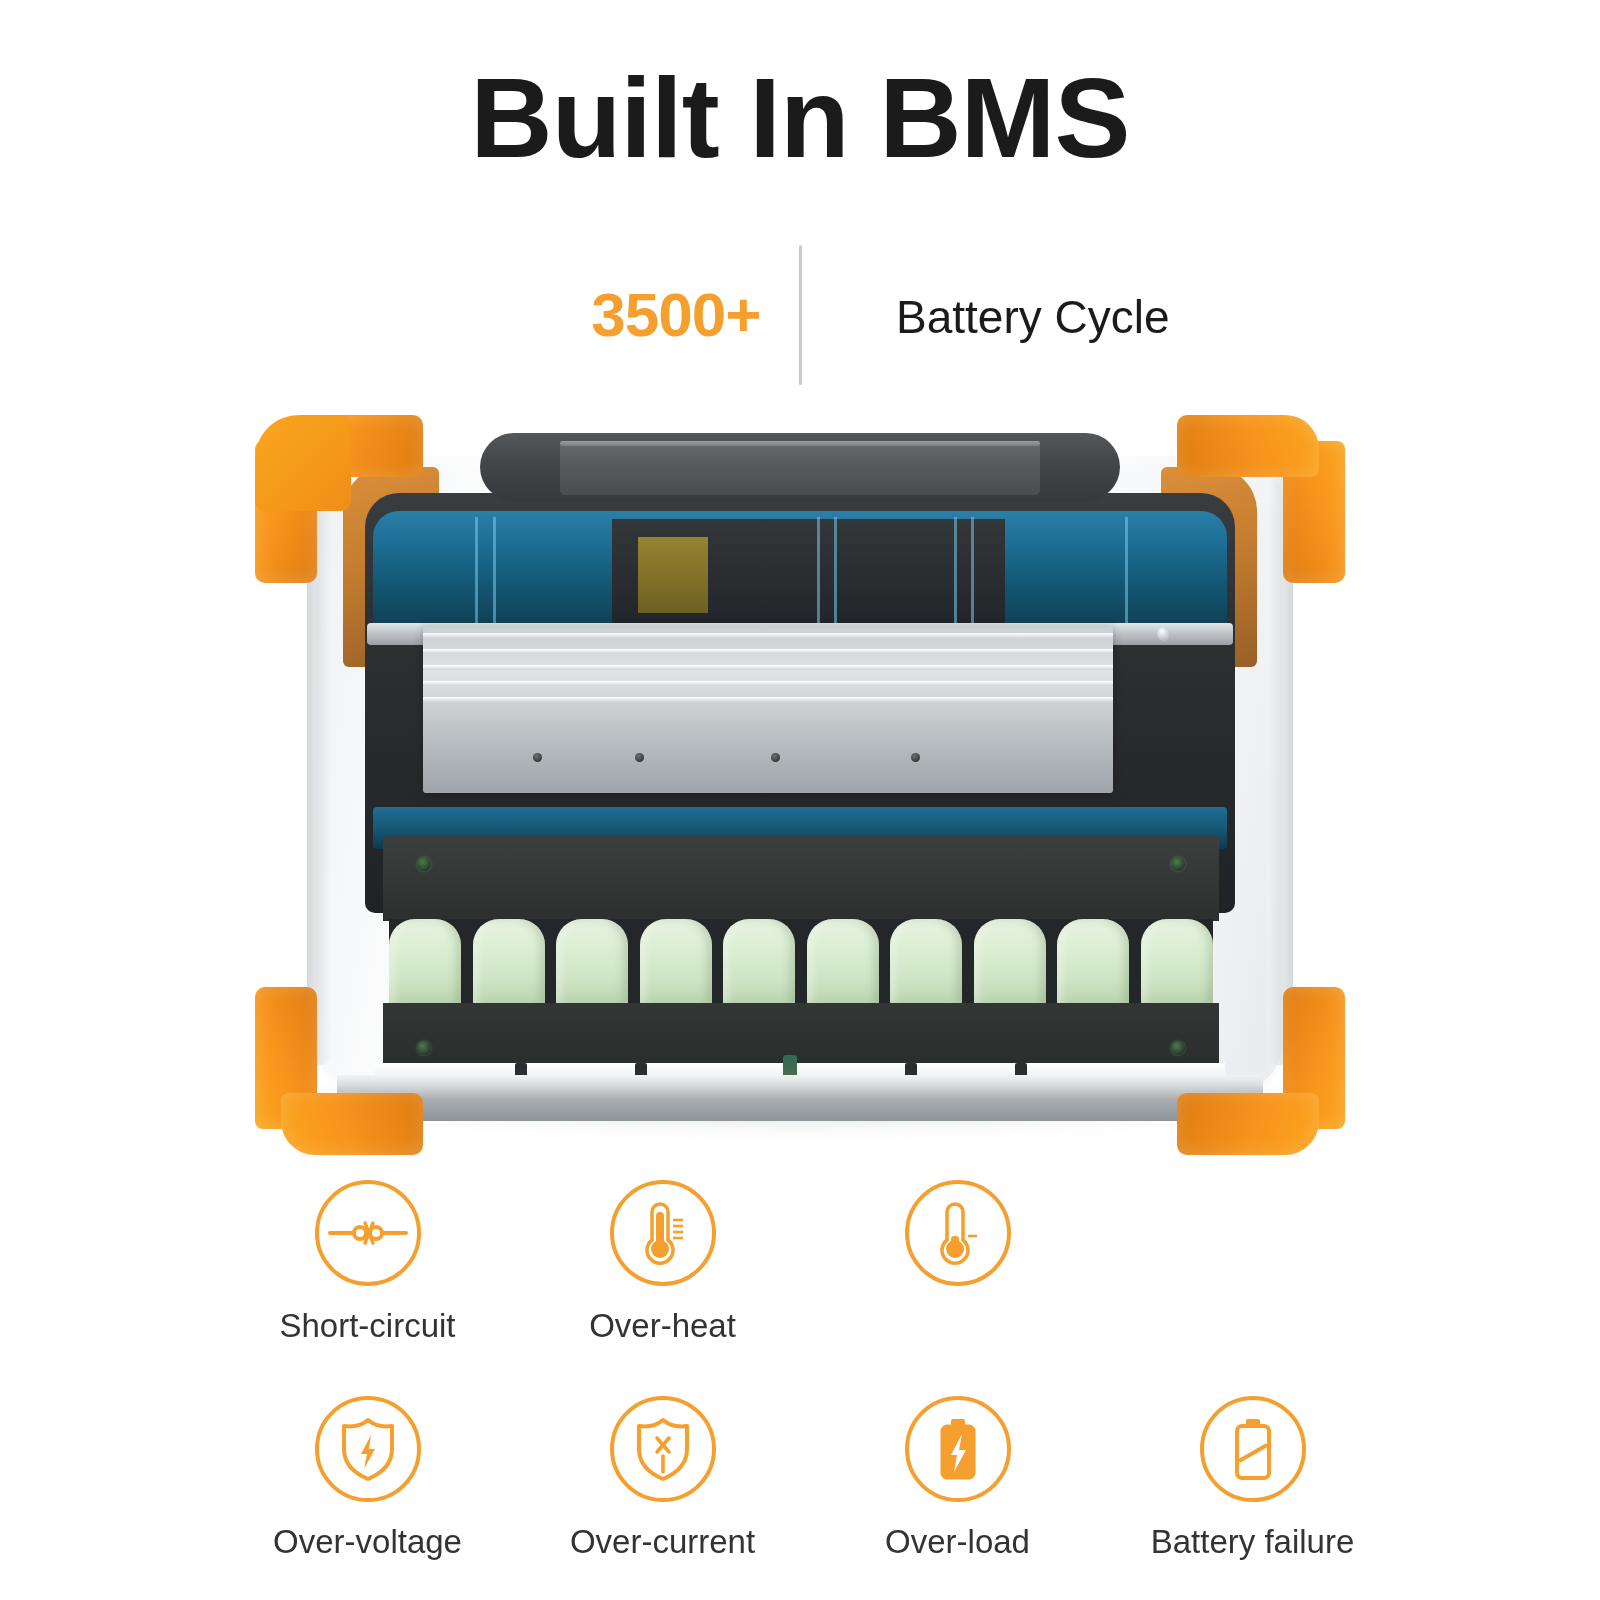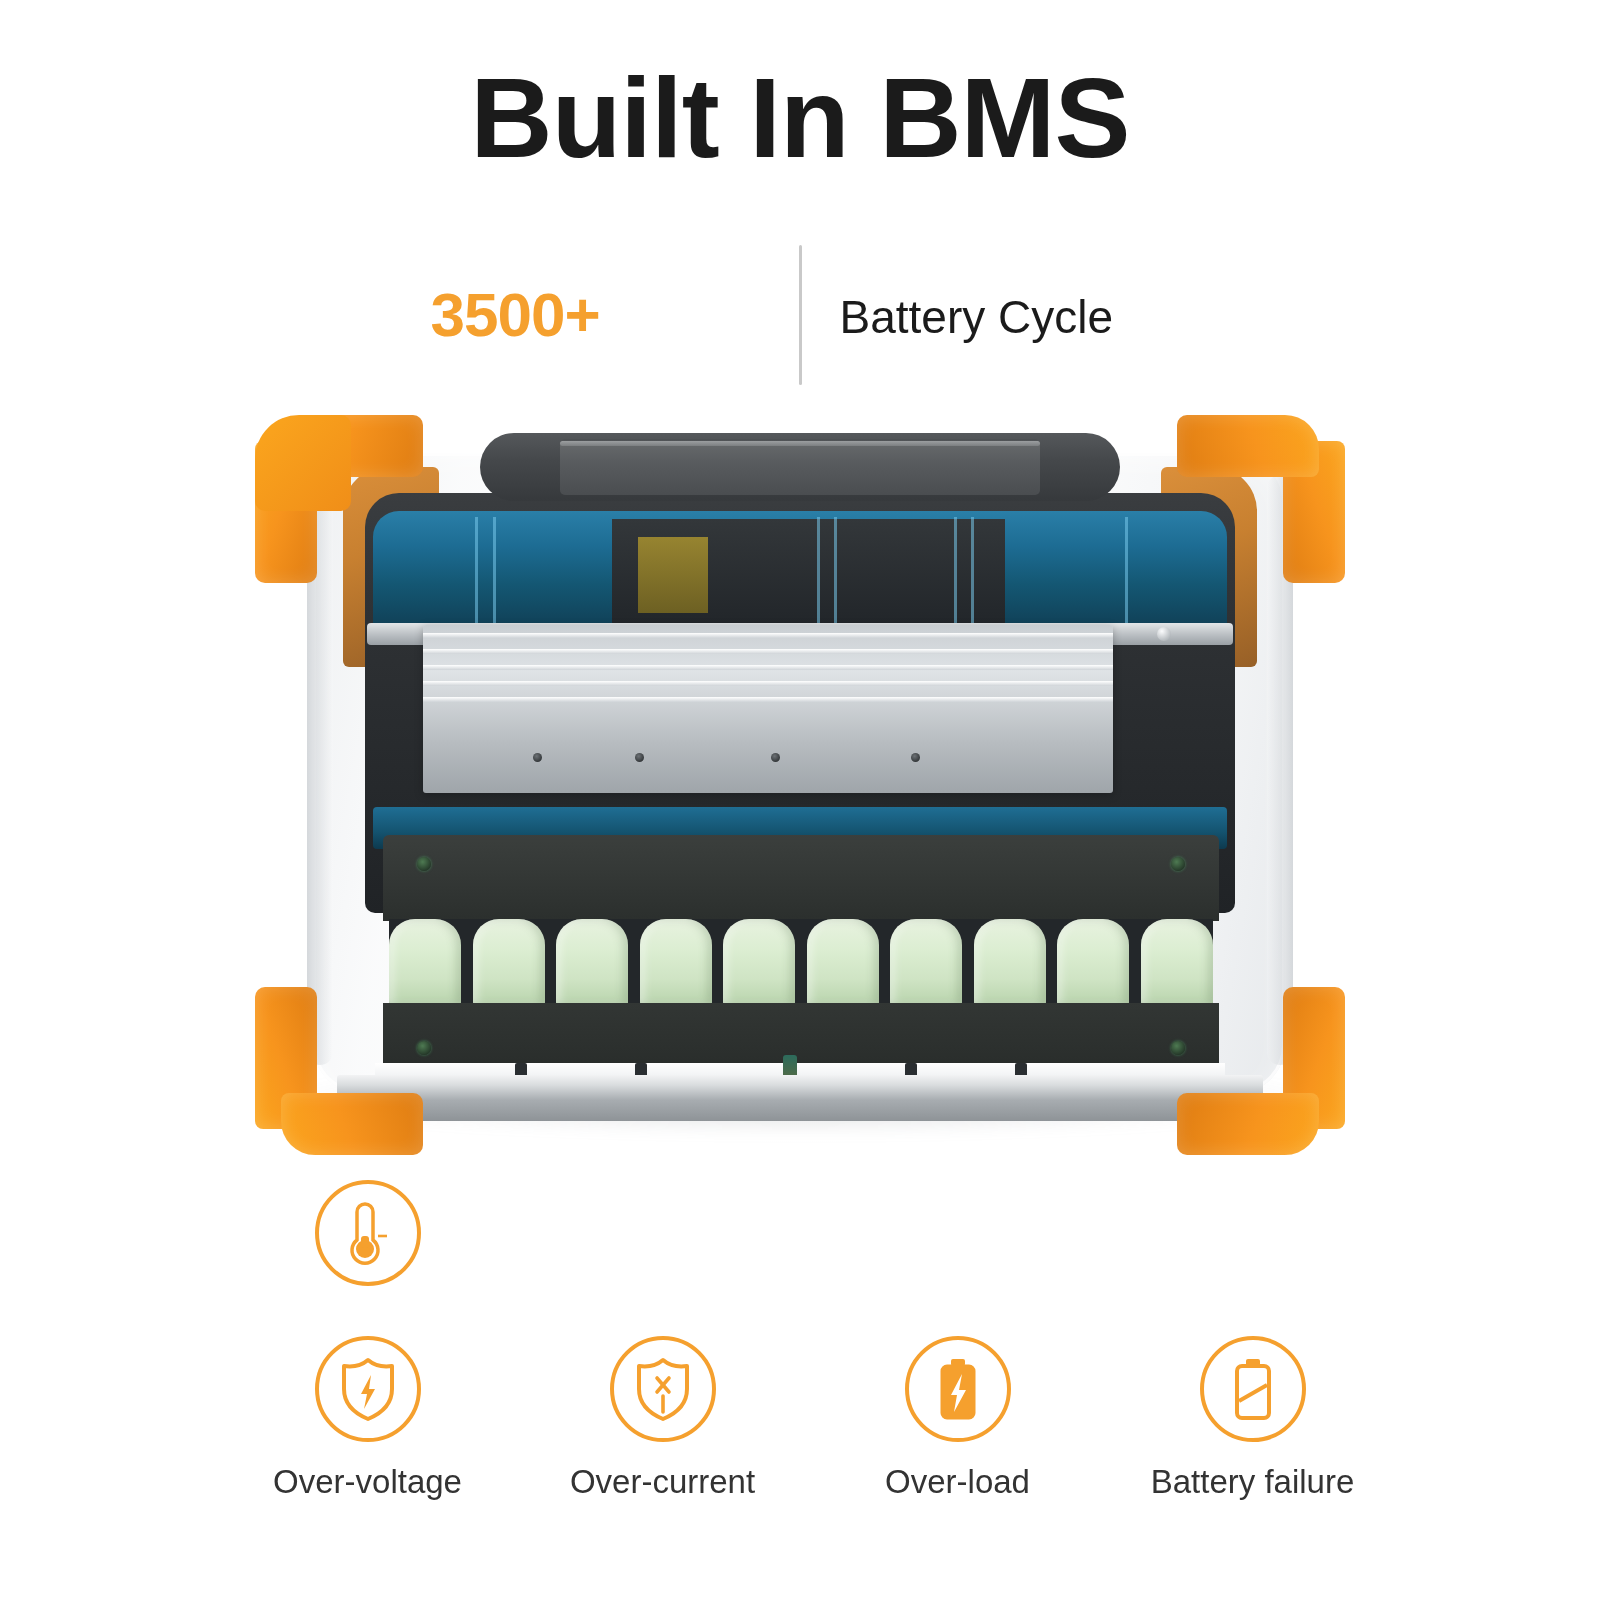--- a/index.html
+++ b/index.html
@@ -14,21 +14,21 @@
   .title{
     position:absolute;top:58px;left:0;width:1600px;text-align:center;
     font-family:"Liberation Sans", sans-serif;
     font-size:114px;line-height:1.05;font-weight:bold;
     letter-spacing:-1px;color:#1b1b1b;
   }
   .stats{
     position:absolute;top:240px;left:0;width:1600px;height:150px;
     display:flex;align-items:center;justify-content:center;
   }
-  .stat{width:330px;text-align:left;}
+  .stat{width:330px;text-align:right;}
   .stat .big{
     font-size:62px;font-weight:bold;line-height:1.0;color:#F5A02E;
     letter-spacing:-1px;
   }
   .stat .sub{
     font-size:46px;font-weight:normal;line-height:1.25;color:#1b1b1b;
     margin-top:6px;
   }
   .divider{
     width:3px;height:140px;background:#c9c9c9;margin:0 38px;border-radius:2px;
@@ -345,21 +345,48 @@
       <div class="arm-h" style="left:26px;top:0;width:142px;height:62px;border-radius:34px 10px 10px 8px;"></div>
       <div class="knee"></div>
     </div>
   </div>
 
   <div class="features">
 
     <div class="frow">
 
 
-
+      <div class="fcell">
+        <div class="circ">
+          <svg width="80" height="40" viewBox="0 0 80 40">
+            <line x1="2" y1="20" x2="26" y2="20" stroke="#F5A02E" stroke-width="4" stroke-linecap="round"></line>
+            <line x1="54" y1="20" x2="78" y2="20" stroke="#F5A02E" stroke-width="4" stroke-linecap="round"></line>
+            <circle cx="32" cy="20" r="6" fill="none" stroke="#F5A02E" stroke-width="4"></circle>
+            <circle cx="48" cy="20" r="6" fill="none" stroke="#F5A02E" stroke-width="4"></circle>
+            <line x1="37" y1="10" x2="45" y2="30" stroke="#F5A02E" stroke-width="3.5" stroke-linecap="round"></line>
+            <line x1="45" y1="10" x2="37" y2="30" stroke="#F5A02E" stroke-width="3.5" stroke-linecap="round"></line>
+          </svg>
+        </div>
+        <div class="flabel">Short-circuit</div>
+      </div>
+
+      <div class="fcell">
+        <div class="circ">
+          <svg width="58" height="66" viewBox="0 0 58 66">
+            <path d="M18 40 V12 a8 8 0 0 1 16 0 V40 a13 13 0 1 1 -16 0 Z" fill="none" stroke="#F5A02E" stroke-width="3.5"></path>
+            <circle cx="26" cy="49" r="9" fill="#F5A02E"></circle>
+            <rect x="22" y="12" width="8" height="34" rx="4" fill="#F5A02E"></rect>
+            <line x1="39" y1="20" x2="49" y2="20" stroke="#F5A02E" stroke-width="2.6"></line>
+            <line x1="39" y1="26" x2="49" y2="26" stroke="#F5A02E" stroke-width="2.6"></line>
+            <line x1="39" y1="32" x2="49" y2="32" stroke="#F5A02E" stroke-width="2.6"></line>
+            <line x1="39" y1="38" x2="49" y2="38" stroke="#F5A02E" stroke-width="2.6"></line>
+          </svg>
+        </div>
+        <div class="flabel">Over-heat</div>
+      </div>
 
       <div class="fcell">
         <div class="circ">
           <svg width="58" height="66" viewBox="0 0 58 66">
             <path d="M18 40 V12 a8 8 0 0 1 16 0 V40 a13 13 0 1 1 -16 0 Z" fill="none" stroke="#F5A02E" stroke-width="3.5"></path>
             <circle cx="26" cy="49" r="9" fill="#F5A02E"></circle>
             <rect x="22" y="36" width="8" height="12" rx="3" fill="#F5A02E"></rect>
             <line x1="39" y1="36" x2="48" y2="36" stroke="#F5A02E" stroke-width="2.6"></line>
           </svg>
         </div>

